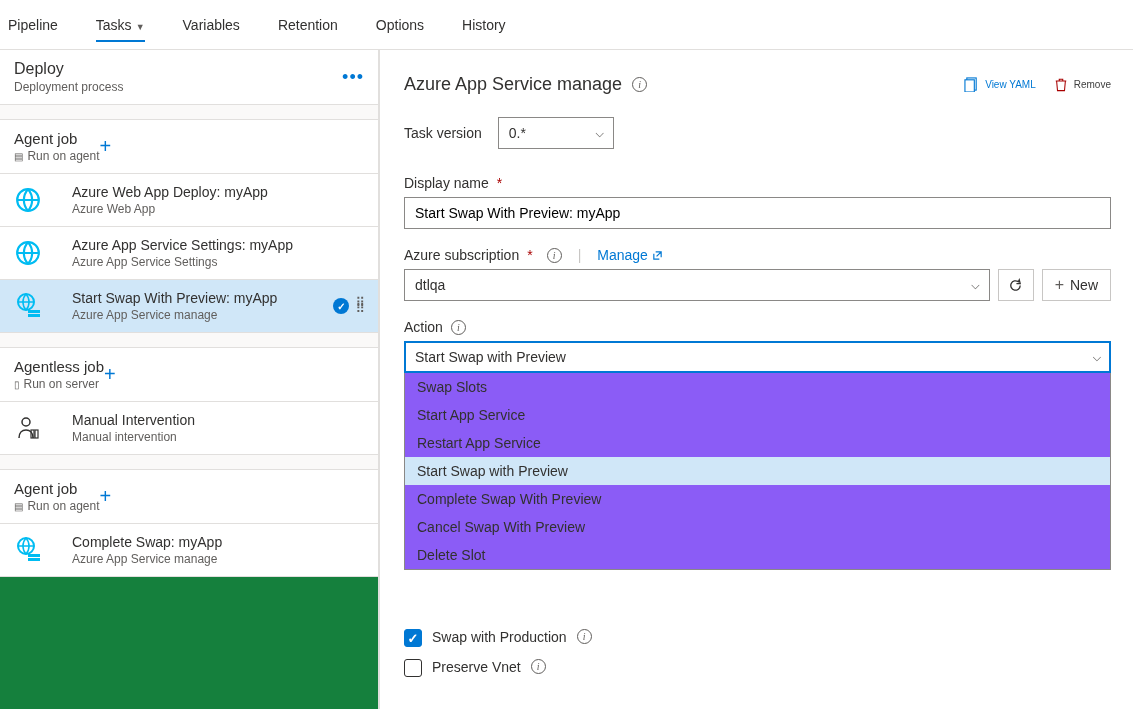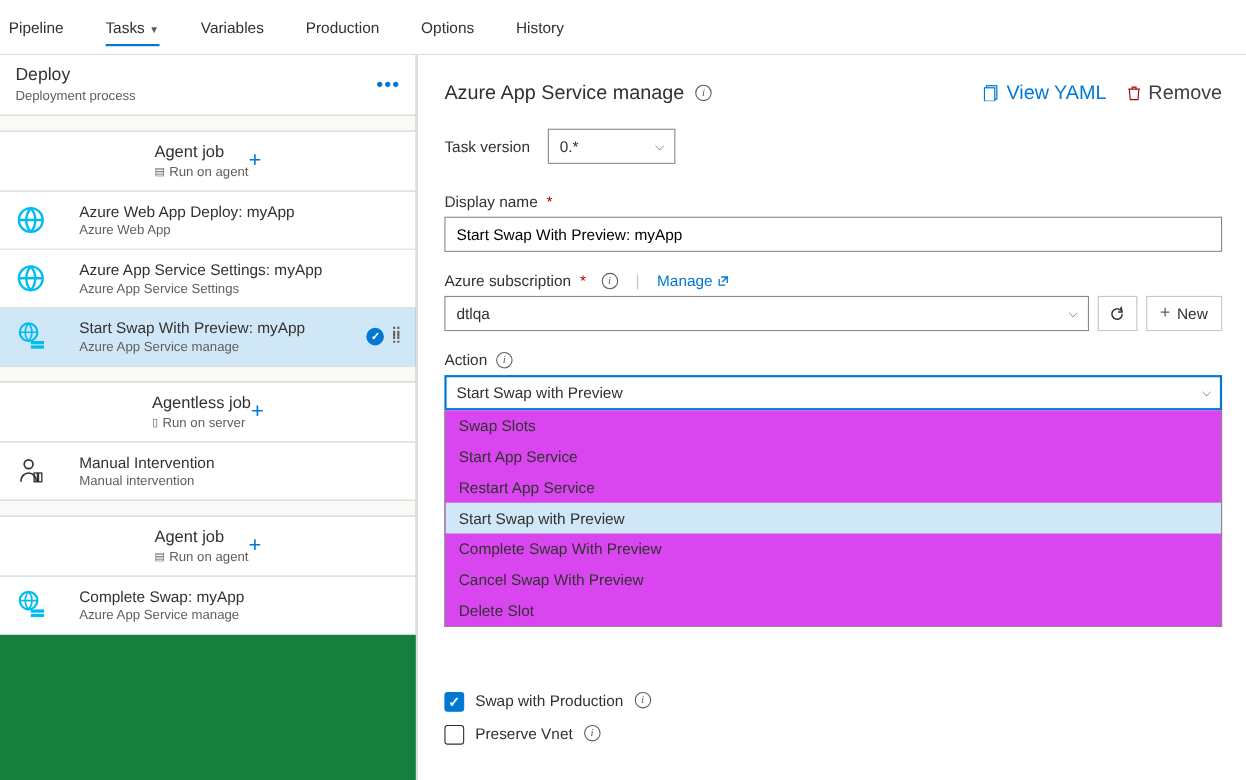--- a/index.html
+++ b/index.html
@@ -19,21 +19,21 @@
   
   
   .stage-header { background: #fff; border-bottom: 1px solid #e1dfdd; padding: 10px 14px; display: flex; justify-content: space-between; align-items: center; }
   .stage-title { font-size: 16px; color: #323130; }
   .stage-sub { font-size: 12px; color: #605e5c; margin-top: 2px; }
   .dots { color: #0078d4; font-size: 18px; cursor: pointer; letter-spacing: 1px; }
   
   .spacer { height: 14px; background: #faf9f8; }
   
   
-  .job-header { background: #fff; border-top: 1px solid #e1dfdd; border-bottom: 1px solid #e1dfdd; padding: 10px 14px; display: flex; justify-content: center; align-items: center; }
+  .job-header { background: #fff; border-top: 1px solid #e1dfdd; border-bottom: 1px solid #e1dfdd; padding: 10px 14px; display: flex; justify-content: flex-start; align-items: center; }
   .job-title { font-size: 15px; color: #323130; }
   .job-sub { font-size: 12px; color: #605e5c; display: flex; align-items: center; gap: 4px; margin-top: 2px; }
   .plus-btn { color: #0078d4; font-size: 20px; font-weight: 300; cursor: pointer; }
   .small-icon { font-size: 10px; color: #605e5c; }
   
   
   .task-row { background: #fff; border-bottom: 1px solid #e1dfdd; padding: 10px 14px; display: flex; align-items: center; gap: 30px; cursor: pointer; }
   .task-row.selected { background: #d0e7f8; }
   .task-icon { width: 28px; height: 28px; flex-shrink: 0; display: flex; align-items: center; justify-content: center; }
   .task-title { font-size: 14px; color: #323130; }
@@ -41,21 +41,21 @@
   .task-right { margin-left: auto; display: flex; align-items: center; gap: 6px; }
   .check-badge { width: 16px; height: 16px; border-radius: 50%; background: #0078d4; display: flex; align-items: center; justify-content: center; }
   .check-badge::before { content: "✓"; color: #fff; font-size: 10px; font-weight: bold; }
   .drag-handle { color: #605e5c; font-size: 13px; line-height: 6px; cursor: grab; letter-spacing: -1px;}
   
   
   .right-header { display: flex; justify-content: space-between; align-items: center; margin-bottom: 22px; }
   .right-title { font-size: 18px; color: #323130; display: flex; align-items: center; gap: 10px; }
   .info-icon { width: 15px; height: 15px; border: 1px solid #605e5c; border-radius: 50%; display: inline-flex; align-items: center; justify-content: center; font-size: 10px; font-style: italic; font-family: serif; color: #605e5c; }
   .right-actions { display: flex; gap: 18px; }
-  .action-link { color: #0078d4; cursor: pointer; display: flex; align-items: center; gap: 6px; font-size: 18px; }
+  .action-link { color: #0078d4; cursor: pointer; display: flex; align-items: center; gap: 6px; font-size: 10px; }
   .action-link.danger { color: #404040; }
   
   
   .form-row { margin-bottom: 18px; }
   .form-row-inline { display: flex; align-items: center; gap: 16px; margin-bottom: 26px; }
   .form-label { font-size: 14px; color: #323130; margin-bottom: 6px; display: flex; align-items: center; gap: 8px; }
   .req { color: #a80000; }
   .text-input { width: 100%; height: 32px; border: 1px solid #8a8886; padding: 0 10px; font-size: 14px; outline: none; }
   .select-wrap { position: relative; width: 100%; }
   .select-box { width: 100%; height: 32px; border: 1px solid #8a8886; padding: 0 30px 0 10px; font-size: 14px; background: #fff; display: flex; align-items: center; cursor: pointer; }
@@ -63,21 +63,21 @@
   .select-box.focused { border: 2px solid #0078d4; padding: 0 29px 0 9px; }
   .select-caret { position: absolute; right: 10px; top: 50%; transform: translateY(-50%); pointer-events: none; font-size: 11px; color: #605e5c; }
   .subscription-row { display: flex; gap: 8px; }
   .subscription-row .select-wrap { flex: 1; }
   .icon-btn { width: 36px; height: 32px; border: 1px solid #c8c6c4; background: #fff; display: flex; align-items: center; justify-content: center; cursor: pointer; }
   .new-btn { height: 32px; border: 1px solid #c8c6c4; background: #fff; display: flex; align-items: center; justify-content: center; cursor: pointer; padding: 0 12px; gap: 6px; color: #323130; }
   .manage-link { color: #0078d4; cursor: pointer; display: inline-flex; align-items: center; gap: 4px; }
   .divider-pipe { color: #c8c6c4; margin: 0 8px; }
   
   
-  .dropdown { position: absolute; left: 0; top: 32px; width: 100%; background: #d946ef; border: 1px solid #8a8886; border-top: none; z-index: 10; max-height: 232px; overflow-y: scroll; }
+  .dropdown { position: absolute; left: 0; top: 32px; width: 100%; background: #8b5cf6; border: 1px solid #8a8886; border-top: none; z-index: 10; max-height: 232px; overflow-y: scroll; }
   .opt { padding: 6px 12px; cursor: pointer; font-size: 14px; }
   .opt.highlight { background: #d0e7f8; }
   .dropdown::-webkit-scrollbar { width: 16px; }
   .dropdown::-webkit-scrollbar-thumb { background: #c8c6c4; border: 3px solid #f3f2f1; }
   .dropdown::-webkit-scrollbar-track { background: #f3f2f1; }
   
   
   .check-row { display: flex; gap: 10px; margin-bottom: 12px; }
   .cb { width: 18px; height: 18px; border: 1px solid #323130; border-radius: 3px; display: flex; align-items: center; justify-content: center; cursor: pointer; }
   .cb.checked { background: #0078d4; border-color: #0078d4; }
@@ -85,21 +85,21 @@
   
   .person-icon svg { width: 24px; height: 24px; }
 </style>
 </head>
 <body>
 
 <div class="tabs-bar">
   <div class="tab">Pipeline</div>
   <div class="tab active"><span>Tasks</span><span class="chevron">▼</span></div>
   <div class="tab">Variables</div>
-  <div class="tab">Production</div>
+  <div class="tab">Retention</div>
   <div class="tab">Options</div>
   <div class="tab">History</div>
 </div>
 
 <div class="main">
   <div class="left-pane">
 
     <div class="stage-header">
       <div>
         <div class="stage-title">Deploy</div>

